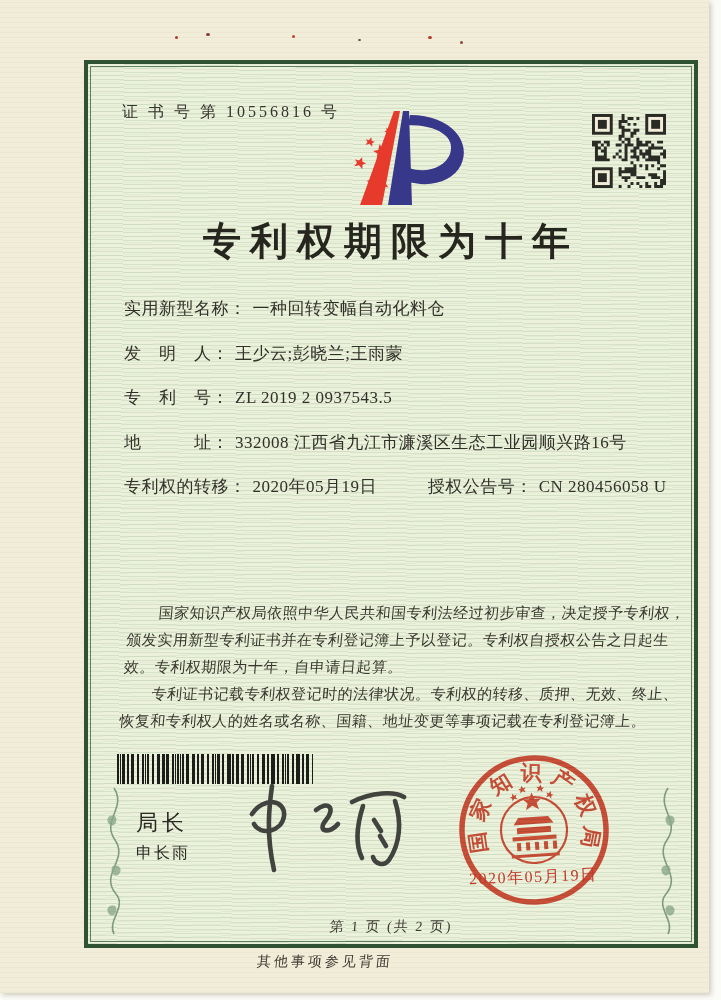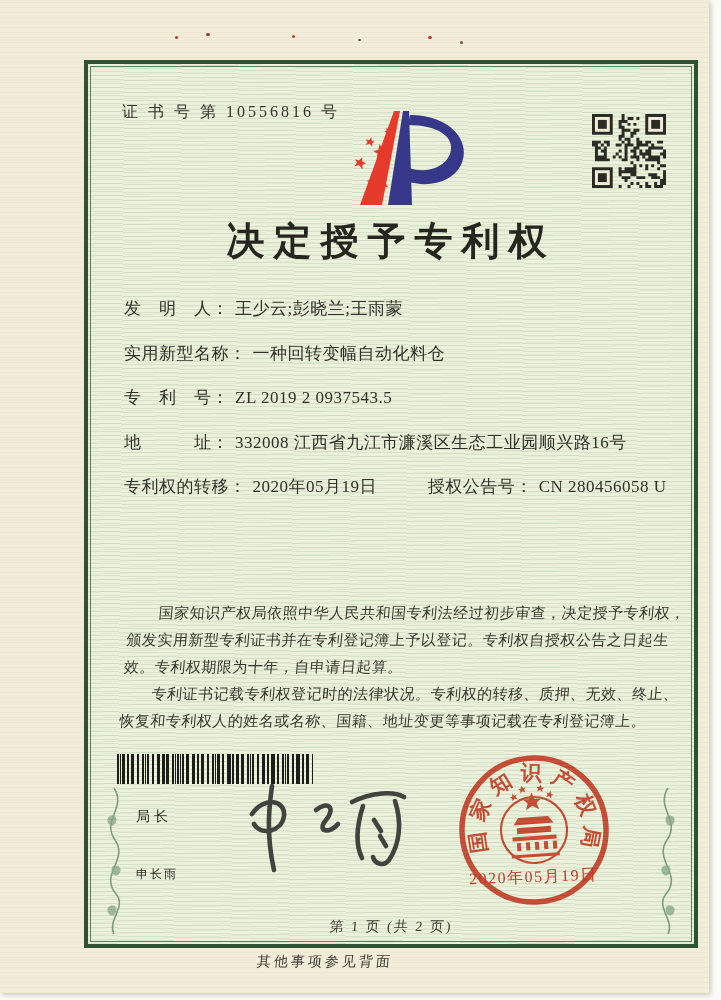--- a/index.html
+++ b/index.html
@@ -38,22 +38,22 @@
   .grant-right{margin-left:46px;}
   .paragraphs{left:36px;top:536px;width:568px;font-size:15px;line-height:27px;
               color:#39372f;transform:skewX(-5deg);}
   .paragraphs p{margin:0;text-indent:2em;letter-spacing:.5px;}
   .barcode{left:29px;top:690px;width:196px;height:30px;
     background-image:
       repeating-linear-gradient(90deg,#1c1c18 0 2px,rgba(0,0,0,0) 2px 5px),
       repeating-linear-gradient(90deg,#1c1c18 0 1px,rgba(0,0,0,0) 1px 7px),
       repeating-linear-gradient(90deg,rgba(0,0,0,0) 0 3px,#1c1c18 3px 4px,rgba(0,0,0,0) 4px 11px);
   }
-  .officer-title{left:48px;top:744px;font-size:14px;letter-spacing:4px;color:#2c2a24;}
-  .officer-name{left:48px;top:802px;font-size:12px;letter-spacing:2px;color:#2c2a24;}
+  .officer-title{left:48px;top:744px;font-size:22px;letter-spacing:4px;color:#2c2a24;}
+  .officer-name{left:48px;top:779px;font-size:16px;letter-spacing:2px;color:#2c2a24;}
   .signature{left:144px;top:714px;width:196px;height:104px;opacity:.88;}
   .seal{left:360px;top:680px;width:172px;height:172px;opacity:.90;transform:rotate(-4deg);
         mix-blend-mode:multiply;}
   .seal-date{left:381px;top:803px;font-size:16px;color:#c2392a;letter-spacing:1.5px;
              transform:rotate(-2deg);font-weight:500;}
   .page-footer{left:0;top:854px;width:100%;text-align:center;font-size:14px;
                letter-spacing:2px;color:#3a382f;transform:skewX(-5deg);}
   .back-note{left:0;top:953px;width:650px;text-align:center;font-size:14px;
              letter-spacing:3px;color:#3c3a32;transform:skewX(-6deg);}
   .vine{position:absolute;bottom:8px;width:42px;height:150px;opacity:.75;}
@@ -115,28 +115,28 @@
             <rect x="2" y="2" width="3" height="3"></rect>
           </g>
         <g transform="translate(0,18)">
             <rect width="7" height="7"></rect>
             <rect x="1" y="1" width="5" height="5" fill="#f2edd9"></rect>
             <rect x="2" y="2" width="3" height="3"></rect>
           </g>
       </g>
     </svg>
 
-    <div class="abs title">决定授予专利权</div>
+    <div class="abs title">专利权期限为十年</div>
 
     <div class="abs fields">
       <div class="f-row">
+        <span class="f-label">实用新型名称：</span><span class="f-value">一种回转变幅自动化料仓</span>
+      </div>
+      <div class="f-row">
         <span class="f-label">发　明　人：</span><span class="f-value">王少云;彭晓兰;王雨蒙</span>
-      </div>
-      <div class="f-row">
-        <span class="f-label">实用新型名称：</span><span class="f-value">一种回转变幅自动化料仓</span>
       </div>
       <div class="f-row">
         <span class="f-label">专　利　号：</span><span class="f-value">ZL 2019 2 0937543.5</span>
       </div>
       <div class="f-row">
         <span class="f-label">地　　　址：</span><span class="f-value">332008 江西省九江市濂溪区生态工业园顺兴路16号</span>
       </div>
       <div class="f-row">
         <span class="f-label">专利权的转移：</span><span class="f-value">2020年05月19日</span>
         <span class="f-label grant-right">授权公告号：</span><span class="f-value">CN 280456058 U</span>

